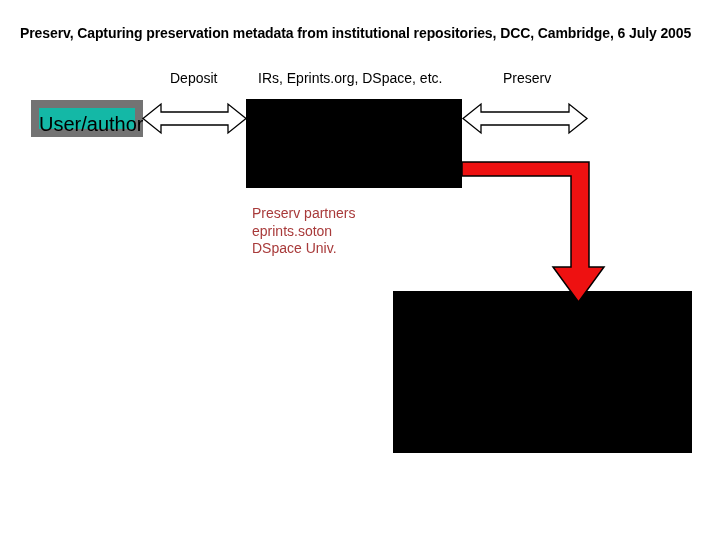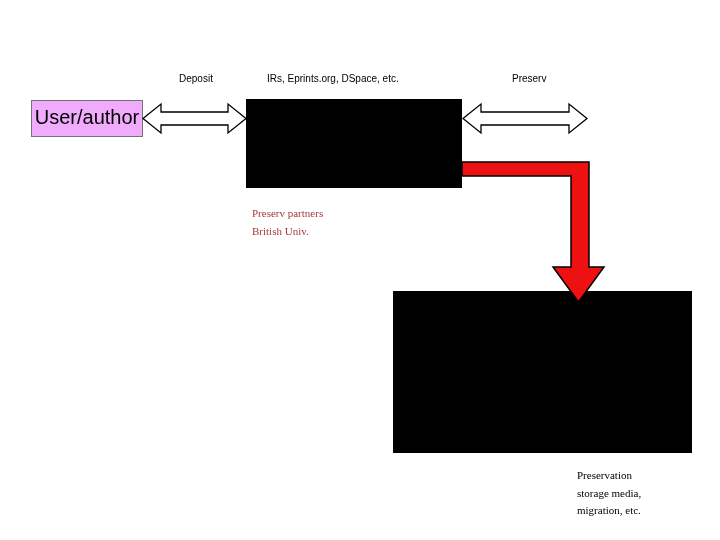--- a/index.html
+++ b/index.html
@@ -22,33 +22,32 @@
     top: 24px;
     font-size: 14px;
     font-weight: bold;
     line-height: 18px;
     white-space: nowrap;
     letter-spacing: -0.1px;
   }
   .flow-label {
     position: absolute;
     top: 70px;
-    font-size: 10px;
+    font-size: 14px;
     line-height: 17px;
     white-space: nowrap;
-    margin-left: 9px;
   }
   .flow-label.deposit { left: 170px; }
   .flow-label.repositories { left: 258px; }
   .flow-label.access { left: 503px; }
   .node-box {
     position: absolute;
     box-sizing: border-box;
-    border: 1px solid #737373;
-    background: #f0abfc;
+    border: 8px solid #737373;
+    background: #14b8a6;
     font-size: 20px;
     text-align: center;
     line-height: 33px;
     white-space: nowrap;
   }
   .node-box.author { left: 31px; top: 100px; width: 112px; height: 37px; }
   .node-box.reader { left: 587px; top: 101px; width: 106px; height: 37px; }
   .black-panel {
     position: absolute;
     background: var(--panel-black, #000);
@@ -59,57 +58,53 @@
     position: absolute;
     left: 0;
     top: 0;
     width: 720px;
     height: 540px;
     z-index: 5;
     pointer-events: none;
   }
   .annot {
     position: absolute;
-    font-size: 11px;
+    font-size: 14px;
     line-height: 17.5px;
     white-space: nowrap;
     z-index: 6;
-    font-family: Liberation Serif, serif;
   }
   .annot.red { color: var(--annotation-red, #A83A3A); }
   .annot.partners-top { left: 252px; top: 205px; }
   .annot.partner-bottom { left: 413px; top: 467px; }
   .annot.storage { left: 577px; top: 467px; }
 </style>
 </head>
 <body>
 
 <div class="slide" style="--background: #FFFFFF; --text: #000000; --annotation-red: #A83A3A; --red-arrow: #EE1111; --panel-black: #000000;">
 
+  <div class="title">Preserv, Capturing preservation metadata from institutional repositories, DCC, Cambridge, 6 July 2005</div>
 
   <div class="flow-label deposit">Deposit</div>
   <div class="flow-label repositories">IRs, Eprints.org, DSpace, etc.</div>
   <div class="flow-label access">Preserv</div>
 
   <div class="node-box author">User/author</div>
 
   <div class="black-panel middle"></div>
   <div class="black-panel bottom"></div>
 
   <svg class="arrow-layer" viewBox="0 0 720 540" xmlns="http://www.w3.org/2000/svg">
     <polygon points="143,118.5 161,104 161,112 228,112 228,104 246,118.5 228,133 228,125 161,125 161,133" fill="#FFFFFF" stroke="#000000" stroke-width="1.3"></polygon>
     <polygon points="463,118.5 481,104 481,112 569,112 569,104 587,118.5 569,133 569,125 481,125 481,133" fill="#FFFFFF" stroke="#000000" stroke-width="1.3"></polygon>
     <polygon points="462,162 589,162 589,267 604,267 578.5,302 553,267 571,267 571,176 462,176" fill="#EE1111" stroke="#000000" stroke-width="1.5"></polygon>
   </svg>
 
   <div class="annot red partners-top">
     <div>Preserv partners</div>
-    <div>British Univ.</div>
+    <div>eprints.soton</div>
+    <div>DSpace Univ.</div>
   </div>
 
 
-  <div class="annot storage">
-    <div>Preservation</div>
-    <div>storage media,</div>
-    <div>migration, etc.</div>
-  </div>
 
 </div>
 
 </body></html>

